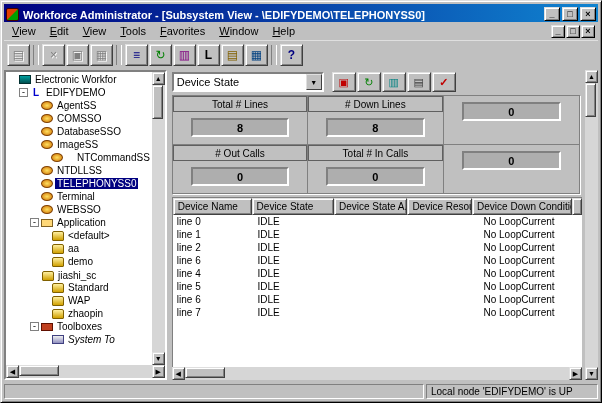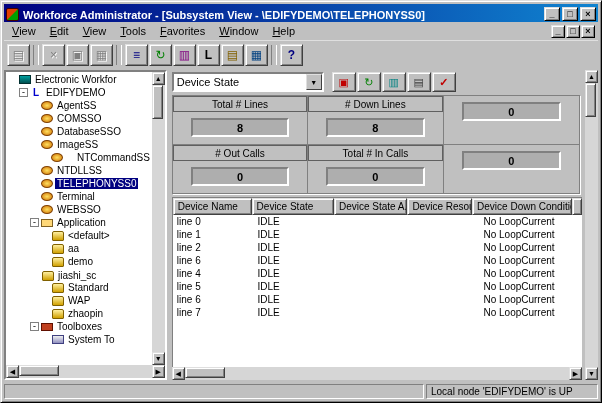--- a/index.html
+++ b/index.html
@@ -352,21 +352,21 @@
               <span class="tricon icon-app" data-name="tree-item-icon"></span>
               <span class="tlabel" data-name="tree-item-label">zhaopin</span>
             </div>
 
             <div class="tree-row" data-name="tree-item-toolboxes" style="padding-left: 24px;">
               <span class="expander" data-name="expander-icon">-</span>
               <span class="tricon icon-toolbox" data-name="tree-item-icon"></span>
               <span class="tlabel" data-name="tree-item-label">Toolboxes</span>
             </div>
 
-            <div class="tree-row" data-name="tree-item-system-toolbox" style="padding-left: 35px;">
+            <div class="tree-row" data-name="tree-item-system-toolbox" style="padding-left: 35px; font-style: italic;">
               <span class="expander" data-name="expander-icon"></span>
               <span class="tricon icon-systool" data-name="tree-item-icon"></span>
               <span class="tlabel" data-name="tree-item-label">System To</span>
             </div>
 
         </div>
         <div class="vscroll" data-name="tree-vertical-scrollbar">
           <button class="sb-btn" data-name="scroll-up-icon">▲</button>
           <div class="sb-track" data-name="scrollbar-track">
               <div class="sb-thumb" data-name="scrollbar-thumb"></div>

